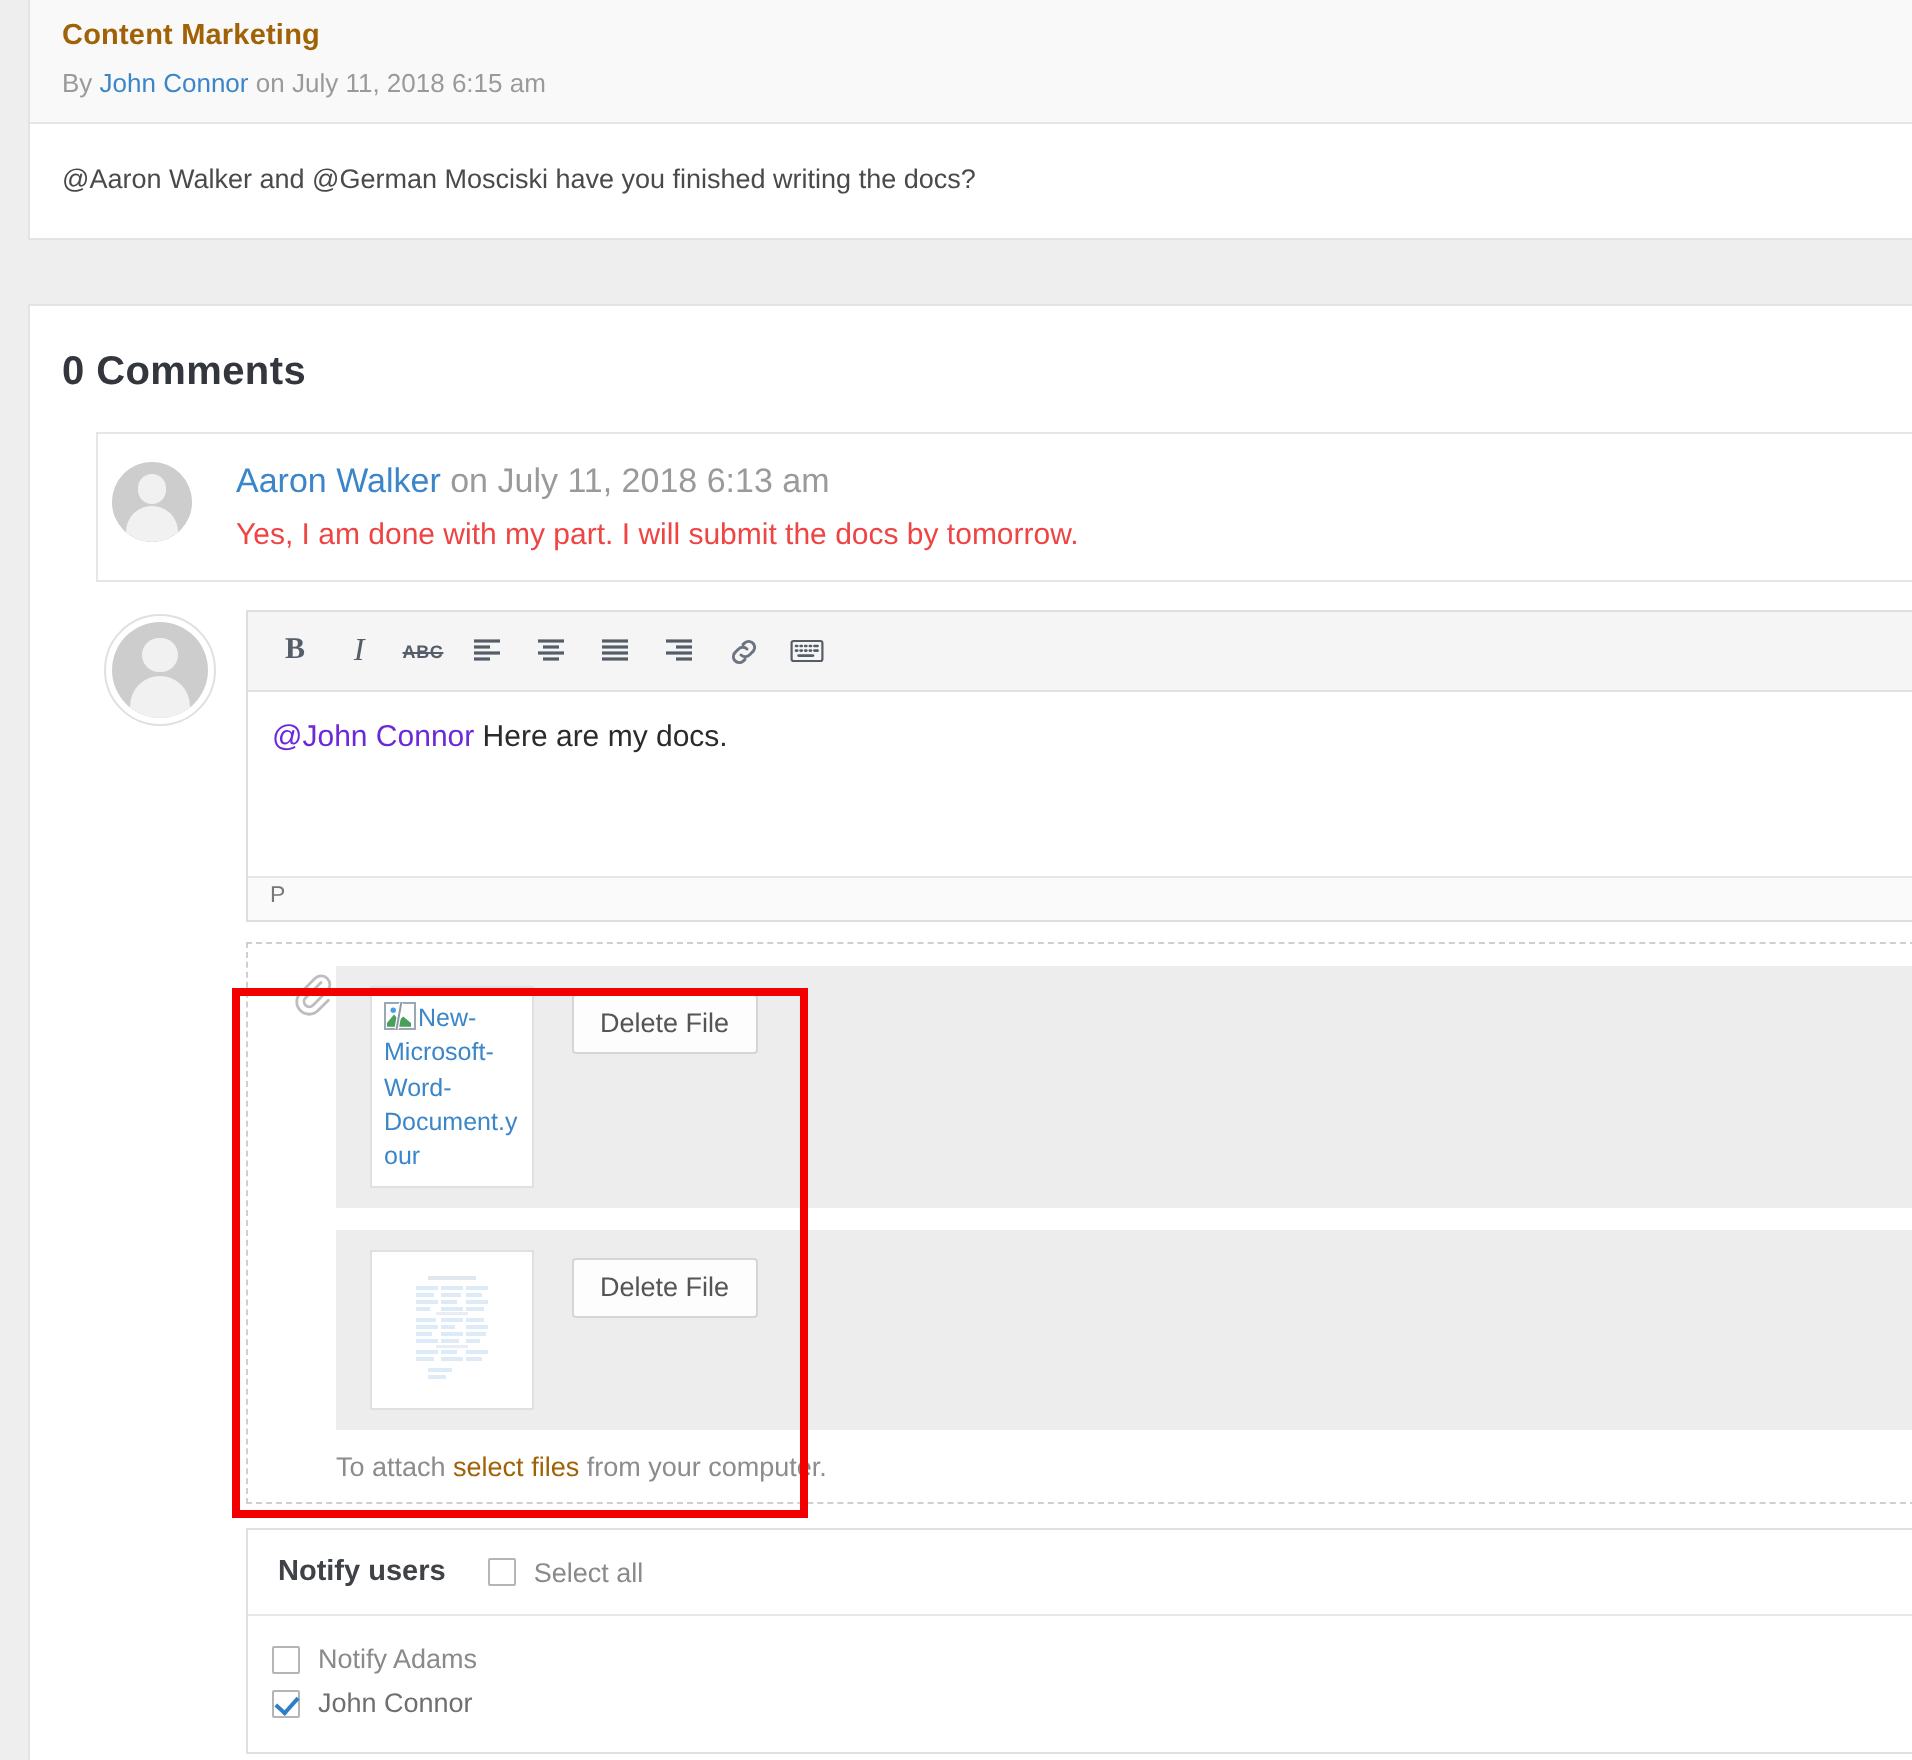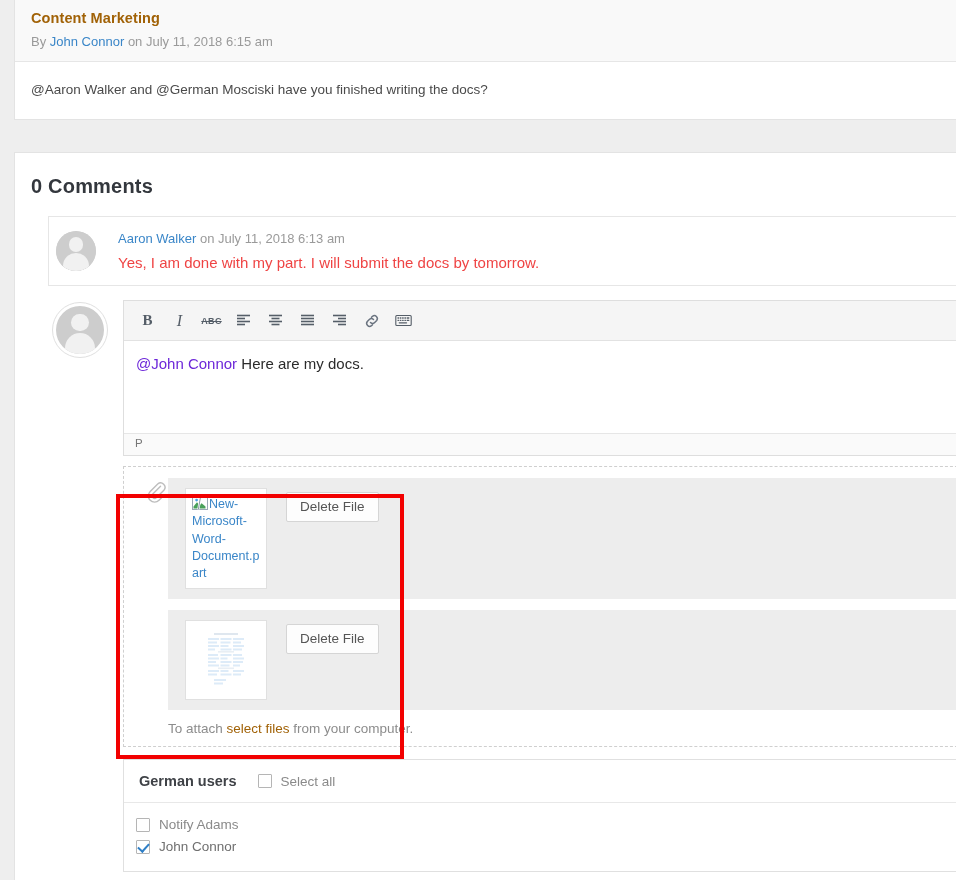--- a/index.html
+++ b/index.html
@@ -102,21 +102,21 @@
     border-radius: 50%;
   }
   .avatar .glyph::after {
     content: ""; position: absolute;
     width: 64%; height: 46%;
     left: 18%; top: 56%;
     background: #f1f1f1;
     border-radius: 50% 50% 0 0 / 70% 70% 0 0;
   }
   .comment-text { padding-top: 2px; }
-  .comment-meta { font-size: 13px; color: #9a9a9a; margin-bottom: 8px; }
+  .comment-meta { font-size: 17px; color: #9a9a9a; margin-bottom: 8px; }
   .comment-meta .author { color: #3a86c8; }
   .comment-body { font-size: 15px; color: #ef4444; }
 
   
   .composer {
     position: relative;
     margin-top: 14px;
     display: flex;
     align-items: flex-start;
   }
@@ -402,21 +402,21 @@
         <div class="attach-row">
           <div class="attach-thumb">
             <span class="broken-img">
               <svg width="16" height="16" viewBox="0 0 16 16">
                 <rect x="0.5" y="1.5" width="15" height="13" fill="#fdfdfd" stroke="#9aa7b5" stroke-width="1"></rect>
                 <path d="M1.5 11.5L5 7.2l2.6 3.1 2-2.1 3.9 3.3v1.9H1.5z" fill="#49a05a"></path>
                 <circle cx="4.6" cy="5.1" r="1.35" fill="#4a9fe0"></circle>
                 <path d="M8.6 1.5l-2.3 13" stroke="#fff" stroke-width="2.2"></path>
                 <path d="M8.6 1.5l-2.3 13" stroke="#8c99a8" stroke-width="1"></path>
               </svg>
-            </span><span>New-Microsoft-Word-Document.part</span>
+            </span><span>New-Microsoft-Word-Document.your</span>
           </div>
           <button class="delete-btn">Delete File</button>
         </div>
 
         <div class="attach-row">
           <div class="attach-thumb" style="padding:7px 5px;">
             <span class="doc-preview">
               <svg width="44" height="62" viewBox="0 0 44 62">
                 <rect x="0" y="0" width="44" height="62" fill="#ffffff"></rect>
                 <rect x="10" y="4" width="24" height="2" fill="#dfe7ef"></rect>
@@ -462,21 +462,21 @@
           <button class="delete-btn">Delete File</button>
         </div>
 
         <div class="attach-hint">
           <span>To attach </span><span class="link">select files</span><span> from your computer.</span>
         </div>
       </div>
 
       <div class="notify-card">
         <div class="notify-head">
-          <span class="notify-title">German users</span>
+          <span class="notify-title">Notify users</span>
           <span class="selectall-wrap">
             <span class="cbx"></span>
             <span class="cbx-label">Select all</span>
           </span>
         </div>
         <div class="notify-list">
           <div class="user-row">
             <span class="cbx"></span>
             <span class="cbx-label">Notify Adams</span>
           </div>

